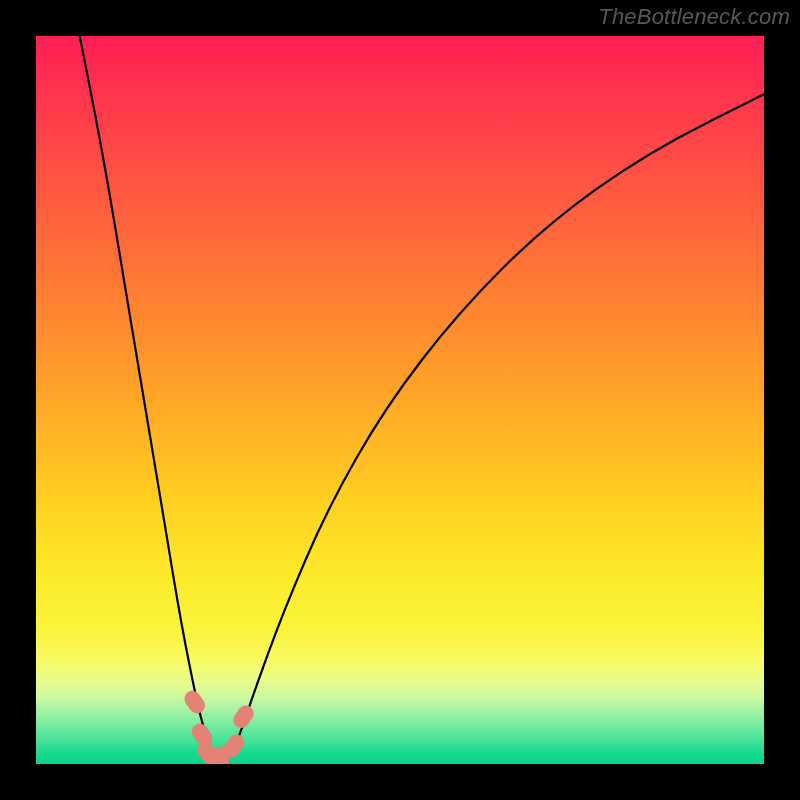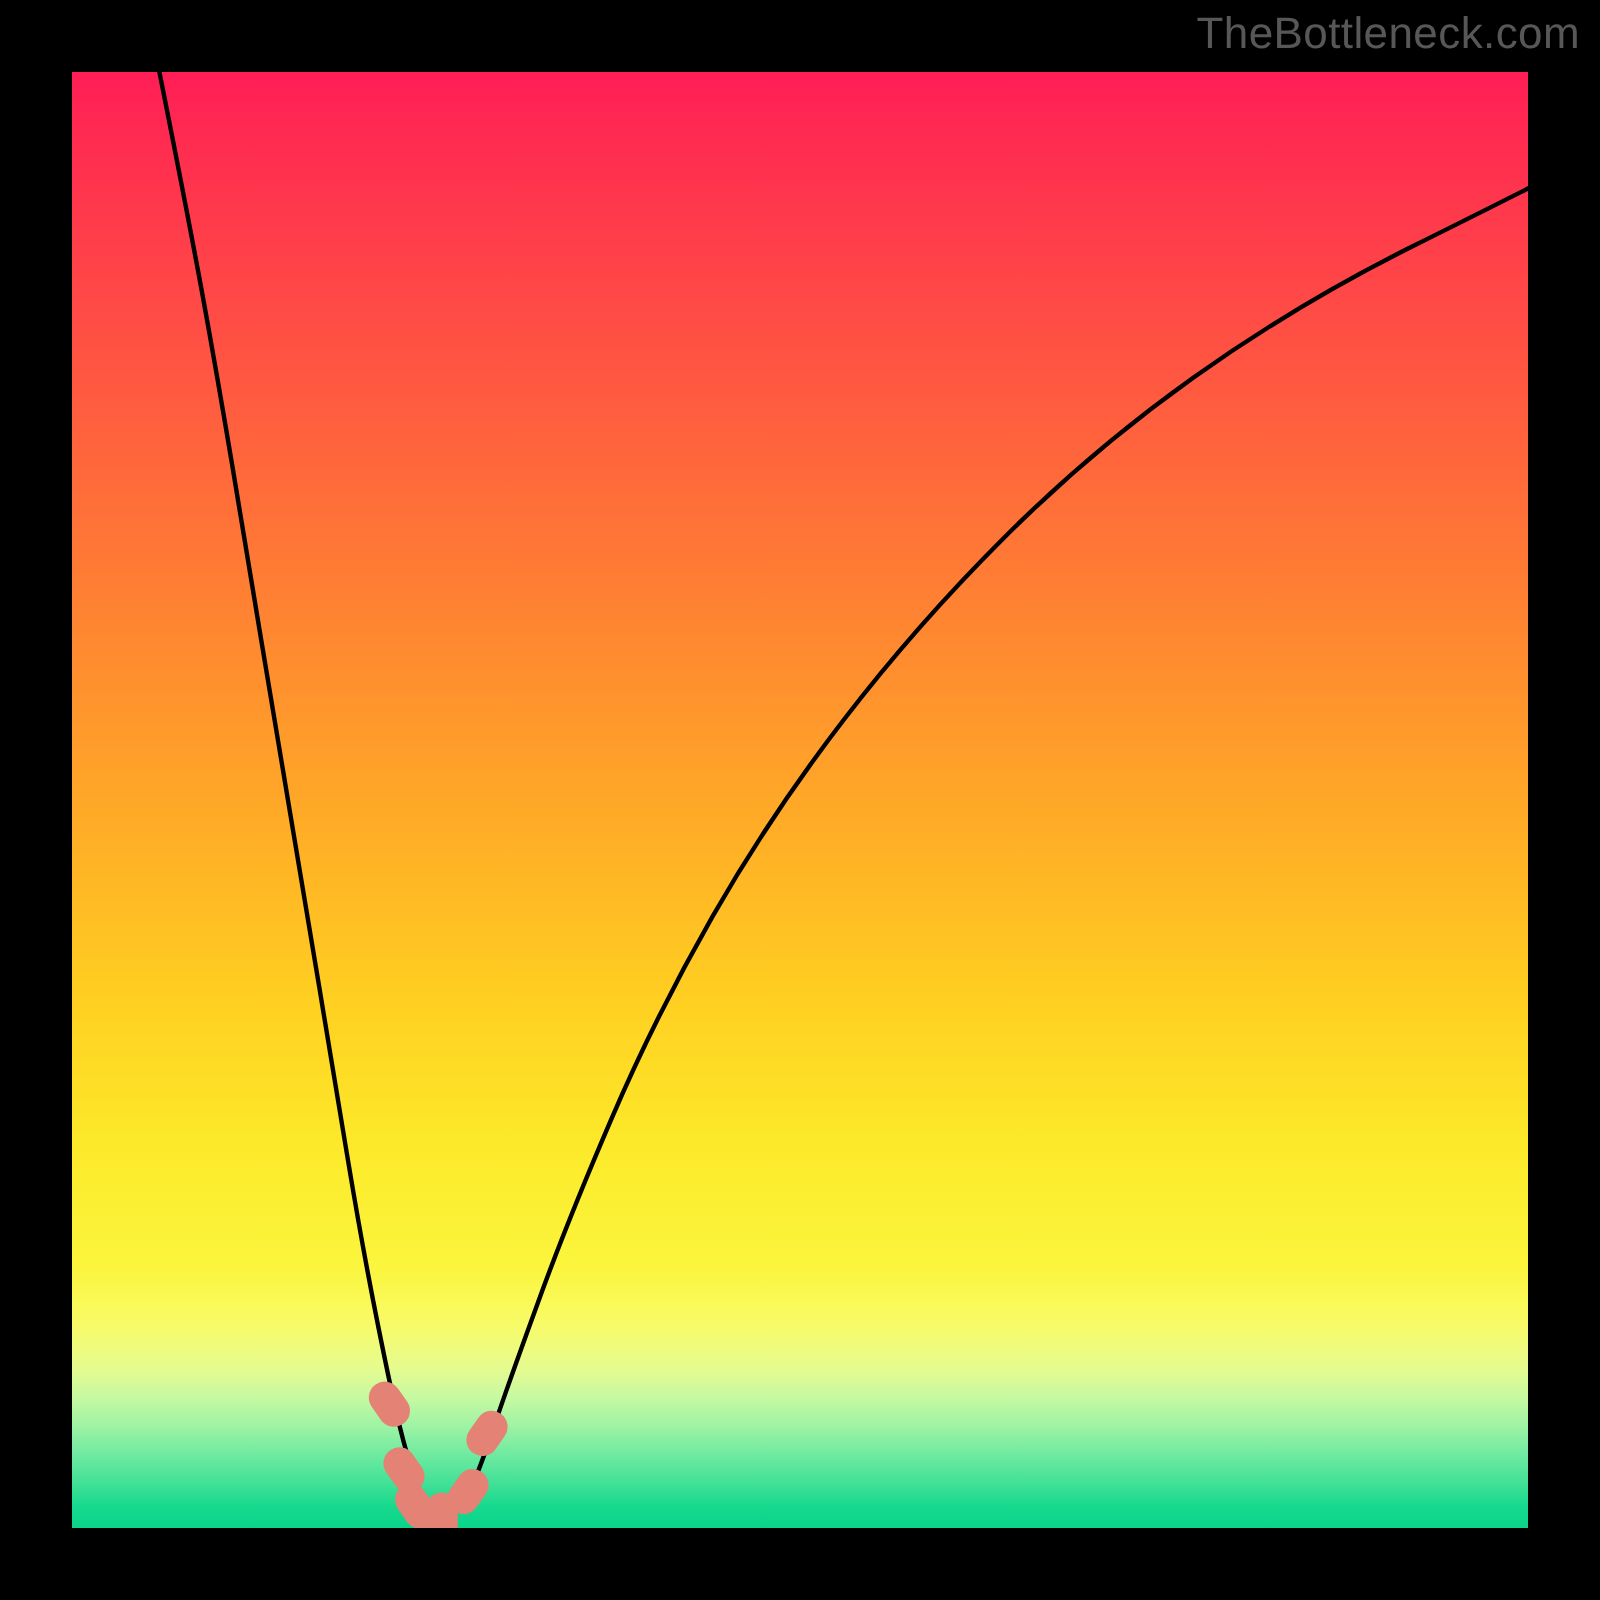--- a/index.html
+++ b/index.html
@@ -21,20 +21,21 @@
   }
   .watermark {
     position: absolute;
     top: 4px;
     right: 10px;
     color: #575757;
     font-size: 22px;
     font-weight: 500;
     letter-spacing: 0.2px;
     z-index: 10;
+    font-style: italic;
   }
   .plot {
     position: absolute;
     left: 36px;
     top: 36px;
     width: 728px;
     height: 728px;
     overflow: hidden;
   }
   .gradient {

